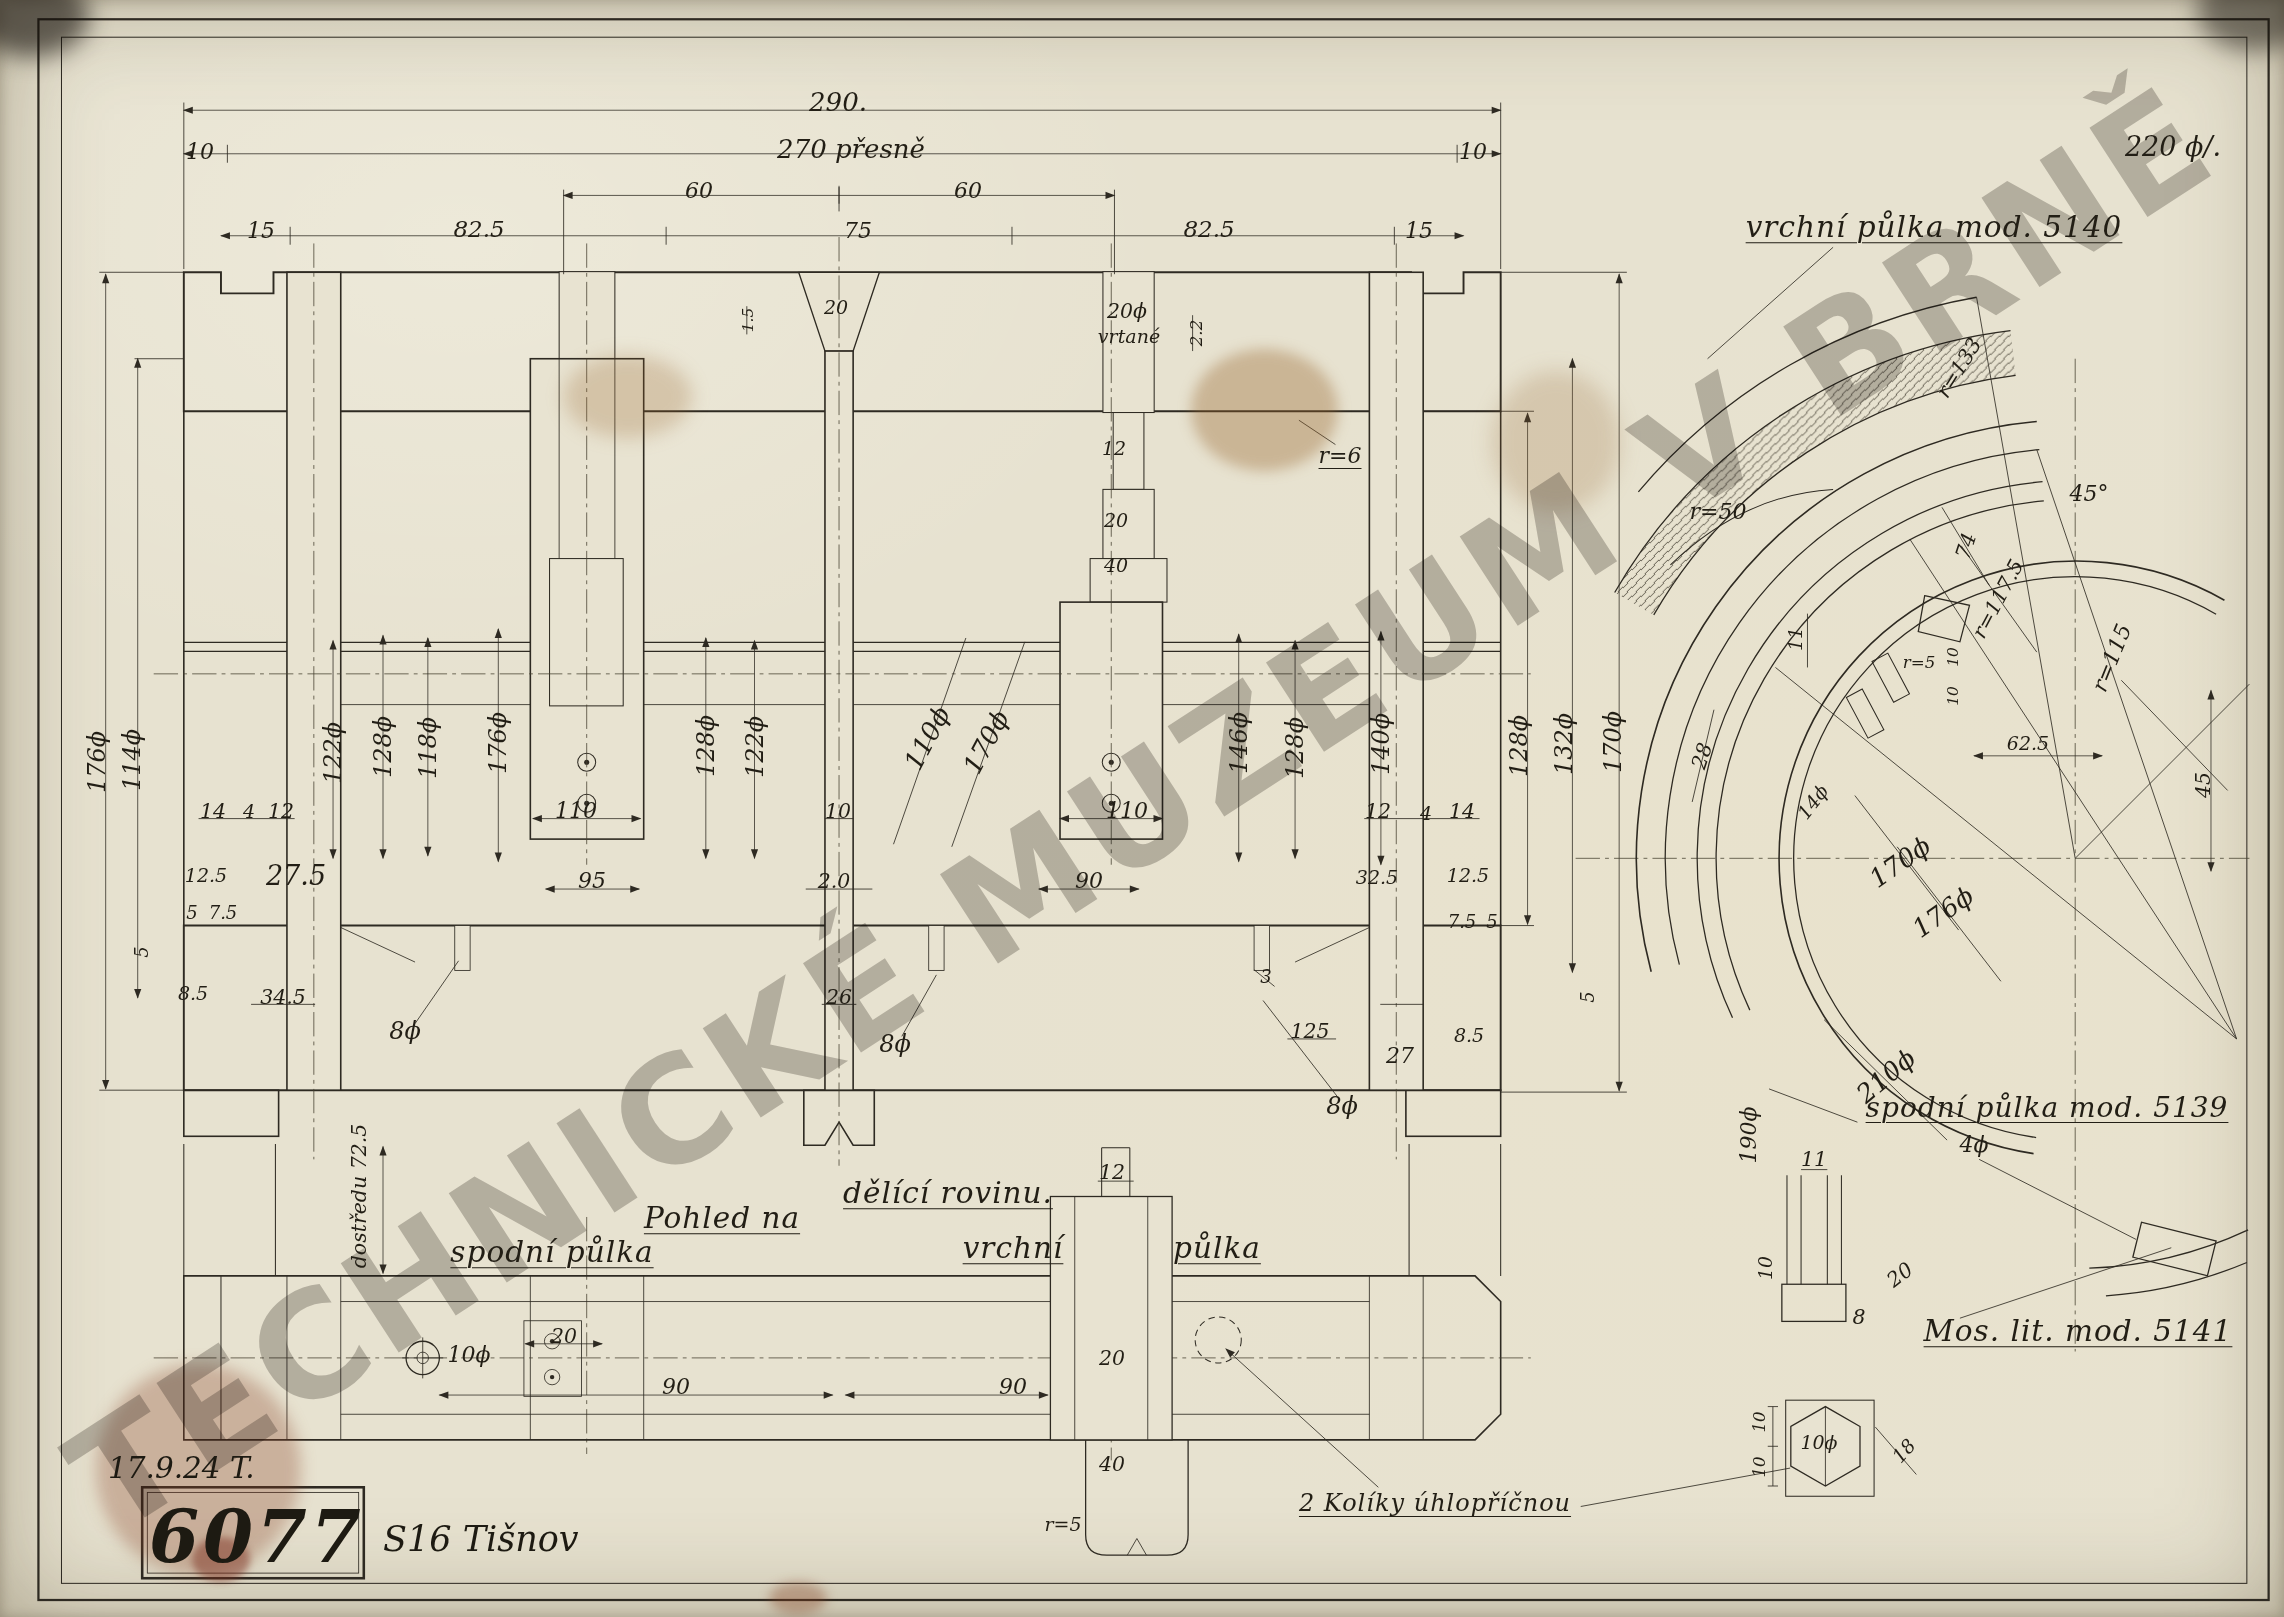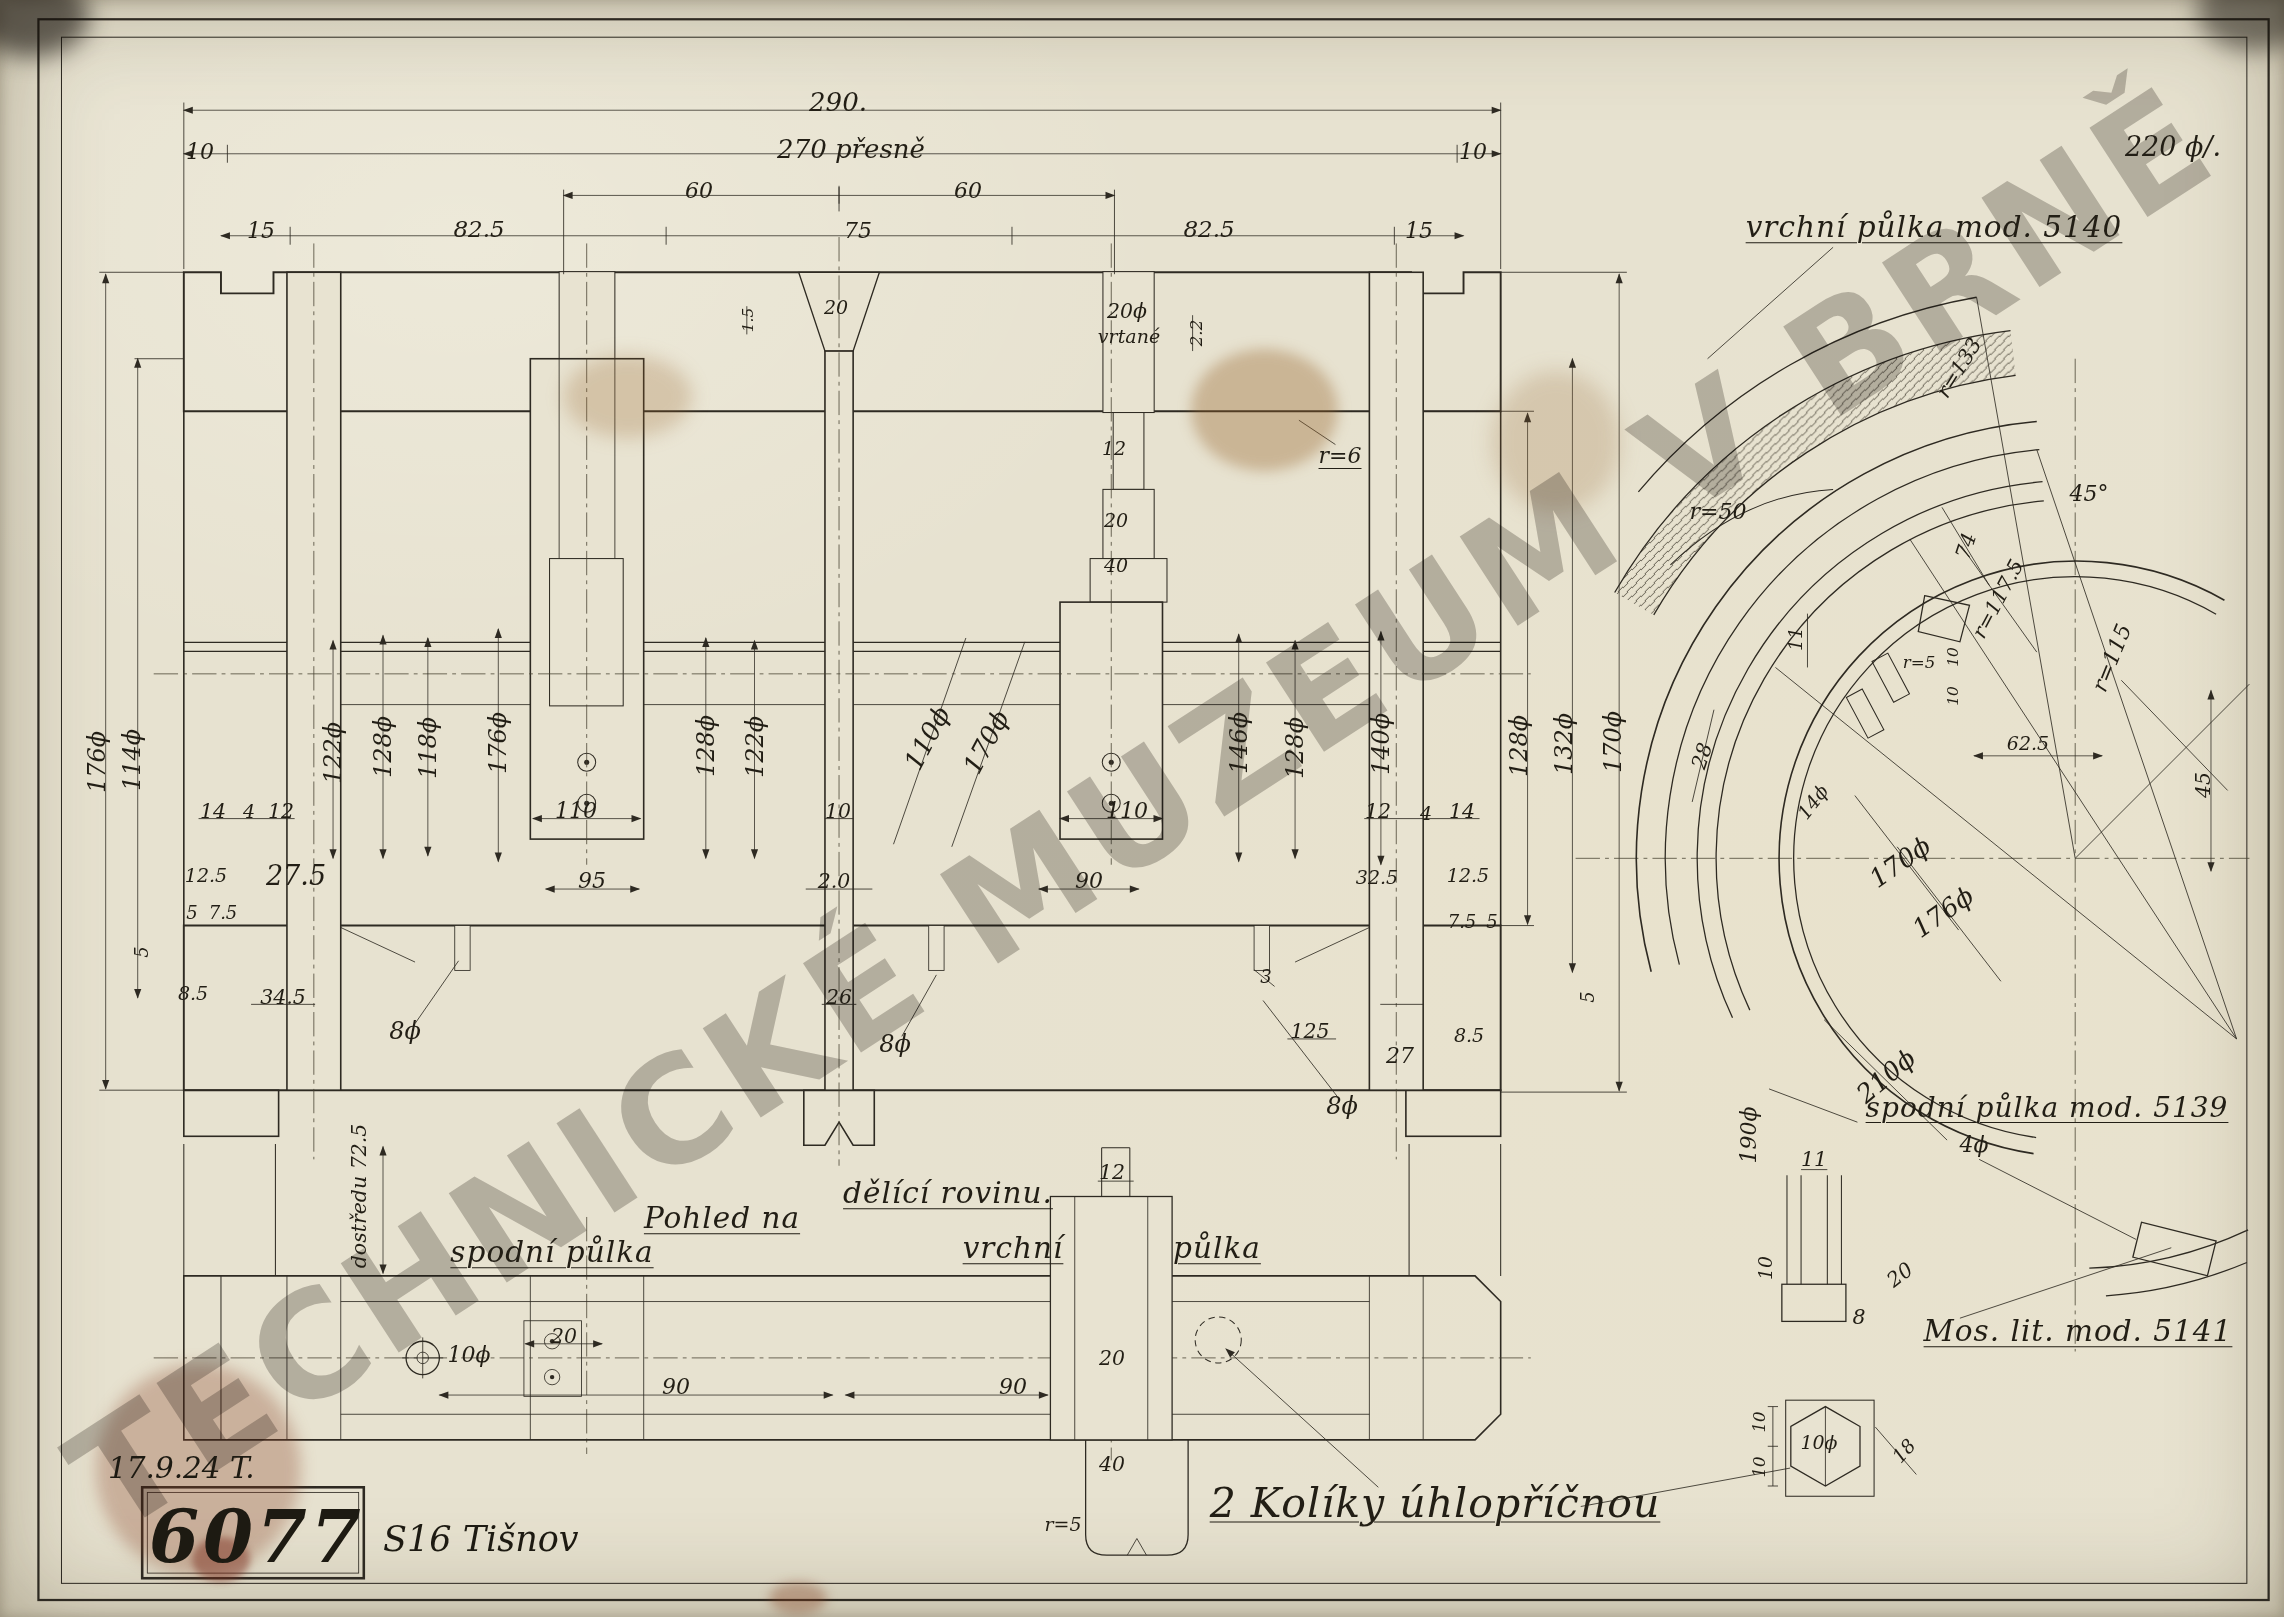--- a/index.html
+++ b/index.html
@@ -324,21 +324,21 @@
       <span class="ann" style="left: 676px; top: 1387px; font-size: 22px; transform: translate(-50%, -50%) rotate(0deg);">90</span>
       <span class="ann" style="left: 1013px; top: 1387px; font-size: 22px; transform: translate(-50%, -50%) rotate(0deg);">90</span>
       <span class="ann" style="left: 1112px; top: 1358px; font-size: 20.5px; transform: translate(-50%, -50%) rotate(0deg);">20</span>
       <span class="ann" style="left: 1112px; top: 1464px; font-size: 20.5px; transform: translate(-50%, -50%) rotate(0deg);">40</span>
       <span class="ann" style="left: 1063px; top: 1524px; font-size: 19px; transform: translate(-50%, -50%) rotate(0deg);">r=5</span>
       <span class="ann hand und" style="left: 722px; top: 1195px; font-size: 29.5px; transform: translate(-50%, -50%) rotate(0deg); margin-top: 24px;">Pohled na</span>
       <span class="ann hand und" style="left: 948px; top: 1194px; font-size: 29.5px; transform: translate(-50%, -50%) rotate(0deg);">dělící rovinu.</span>
       <span class="ann hand und" style="left: 552px; top: 1253px; font-size: 29.5px; transform: translate(-50%, -50%) rotate(0deg);">spodní půlka</span>
       <span class="ann hand und" style="left: 1013px; top: 1249px; font-size: 29.5px; transform: translate(-50%, -50%) rotate(0deg);">vrchní</span>
       <span class="ann hand und" style="left: 1217px; top: 1249px; font-size: 29.5px; transform: translate(-50%, -50%) rotate(0deg);">půlka</span>
-      <span class="ann hand und" style="left: 1435px; top: 1503px; font-size: 41px; transform: translate(-50%, -50%) rotate(0deg);">2 Kolíky úhlopříčnou</span>
+      <span class="ann hand und" style="left: 1435px; top: 1503px; font-size: 24px; transform: translate(-50%, -50%) rotate(0deg);">2 Kolíky úhlopříčnou</span>
       <span class="ann hand und" style="left: 1934px; top: 228px; font-size: 29.5px; transform: translate(-50%, -50%) rotate(0deg);">vrchní půlka mod. 5140</span>
       <span class="ann hand und" style="left: 2047px; top: 1108px; font-size: 28px; transform: translate(-50%, -50%) rotate(0deg);">spodní půlka mod. 5139</span>
       <span class="ann hand und" style="left: 2078px; top: 1332px; font-size: 29.5px; transform: translate(-50%, -50%) rotate(0deg);">Mos. lit. mod. 5141</span>
       <span class="ann" style="left: 1959px; top: 368px; font-size: 20.5px; transform: translate(-50%, -50%) rotate(-58deg);">r=133</span>
       <span class="ann" style="left: 1718px; top: 512px; font-size: 22px; transform: translate(-50%, -50%) rotate(0deg);">r=50</span>
       <span class="ann" style="left: 2089px; top: 494px; font-size: 22px; transform: translate(-50%, -50%) rotate(0deg);">45°</span>
       <span class="ann" style="left: 1966px; top: 546px; font-size: 20.5px; transform: translate(-50%, -50%) rotate(-72deg);">74</span>
       <span class="ann" style="left: 1998px; top: 599px; font-size: 20.5px; transform: translate(-50%, -50%) rotate(-62deg);">r=117.5</span>
       <span class="ann" style="left: 2112px; top: 658px; font-size: 22px; transform: translate(-50%, -50%) rotate(-68deg);">r=115</span>
       <span class="ann" style="left: 1795px; top: 639px; font-size: 19px; transform: translate(-50%, -50%) rotate(-90deg);">11</span>

